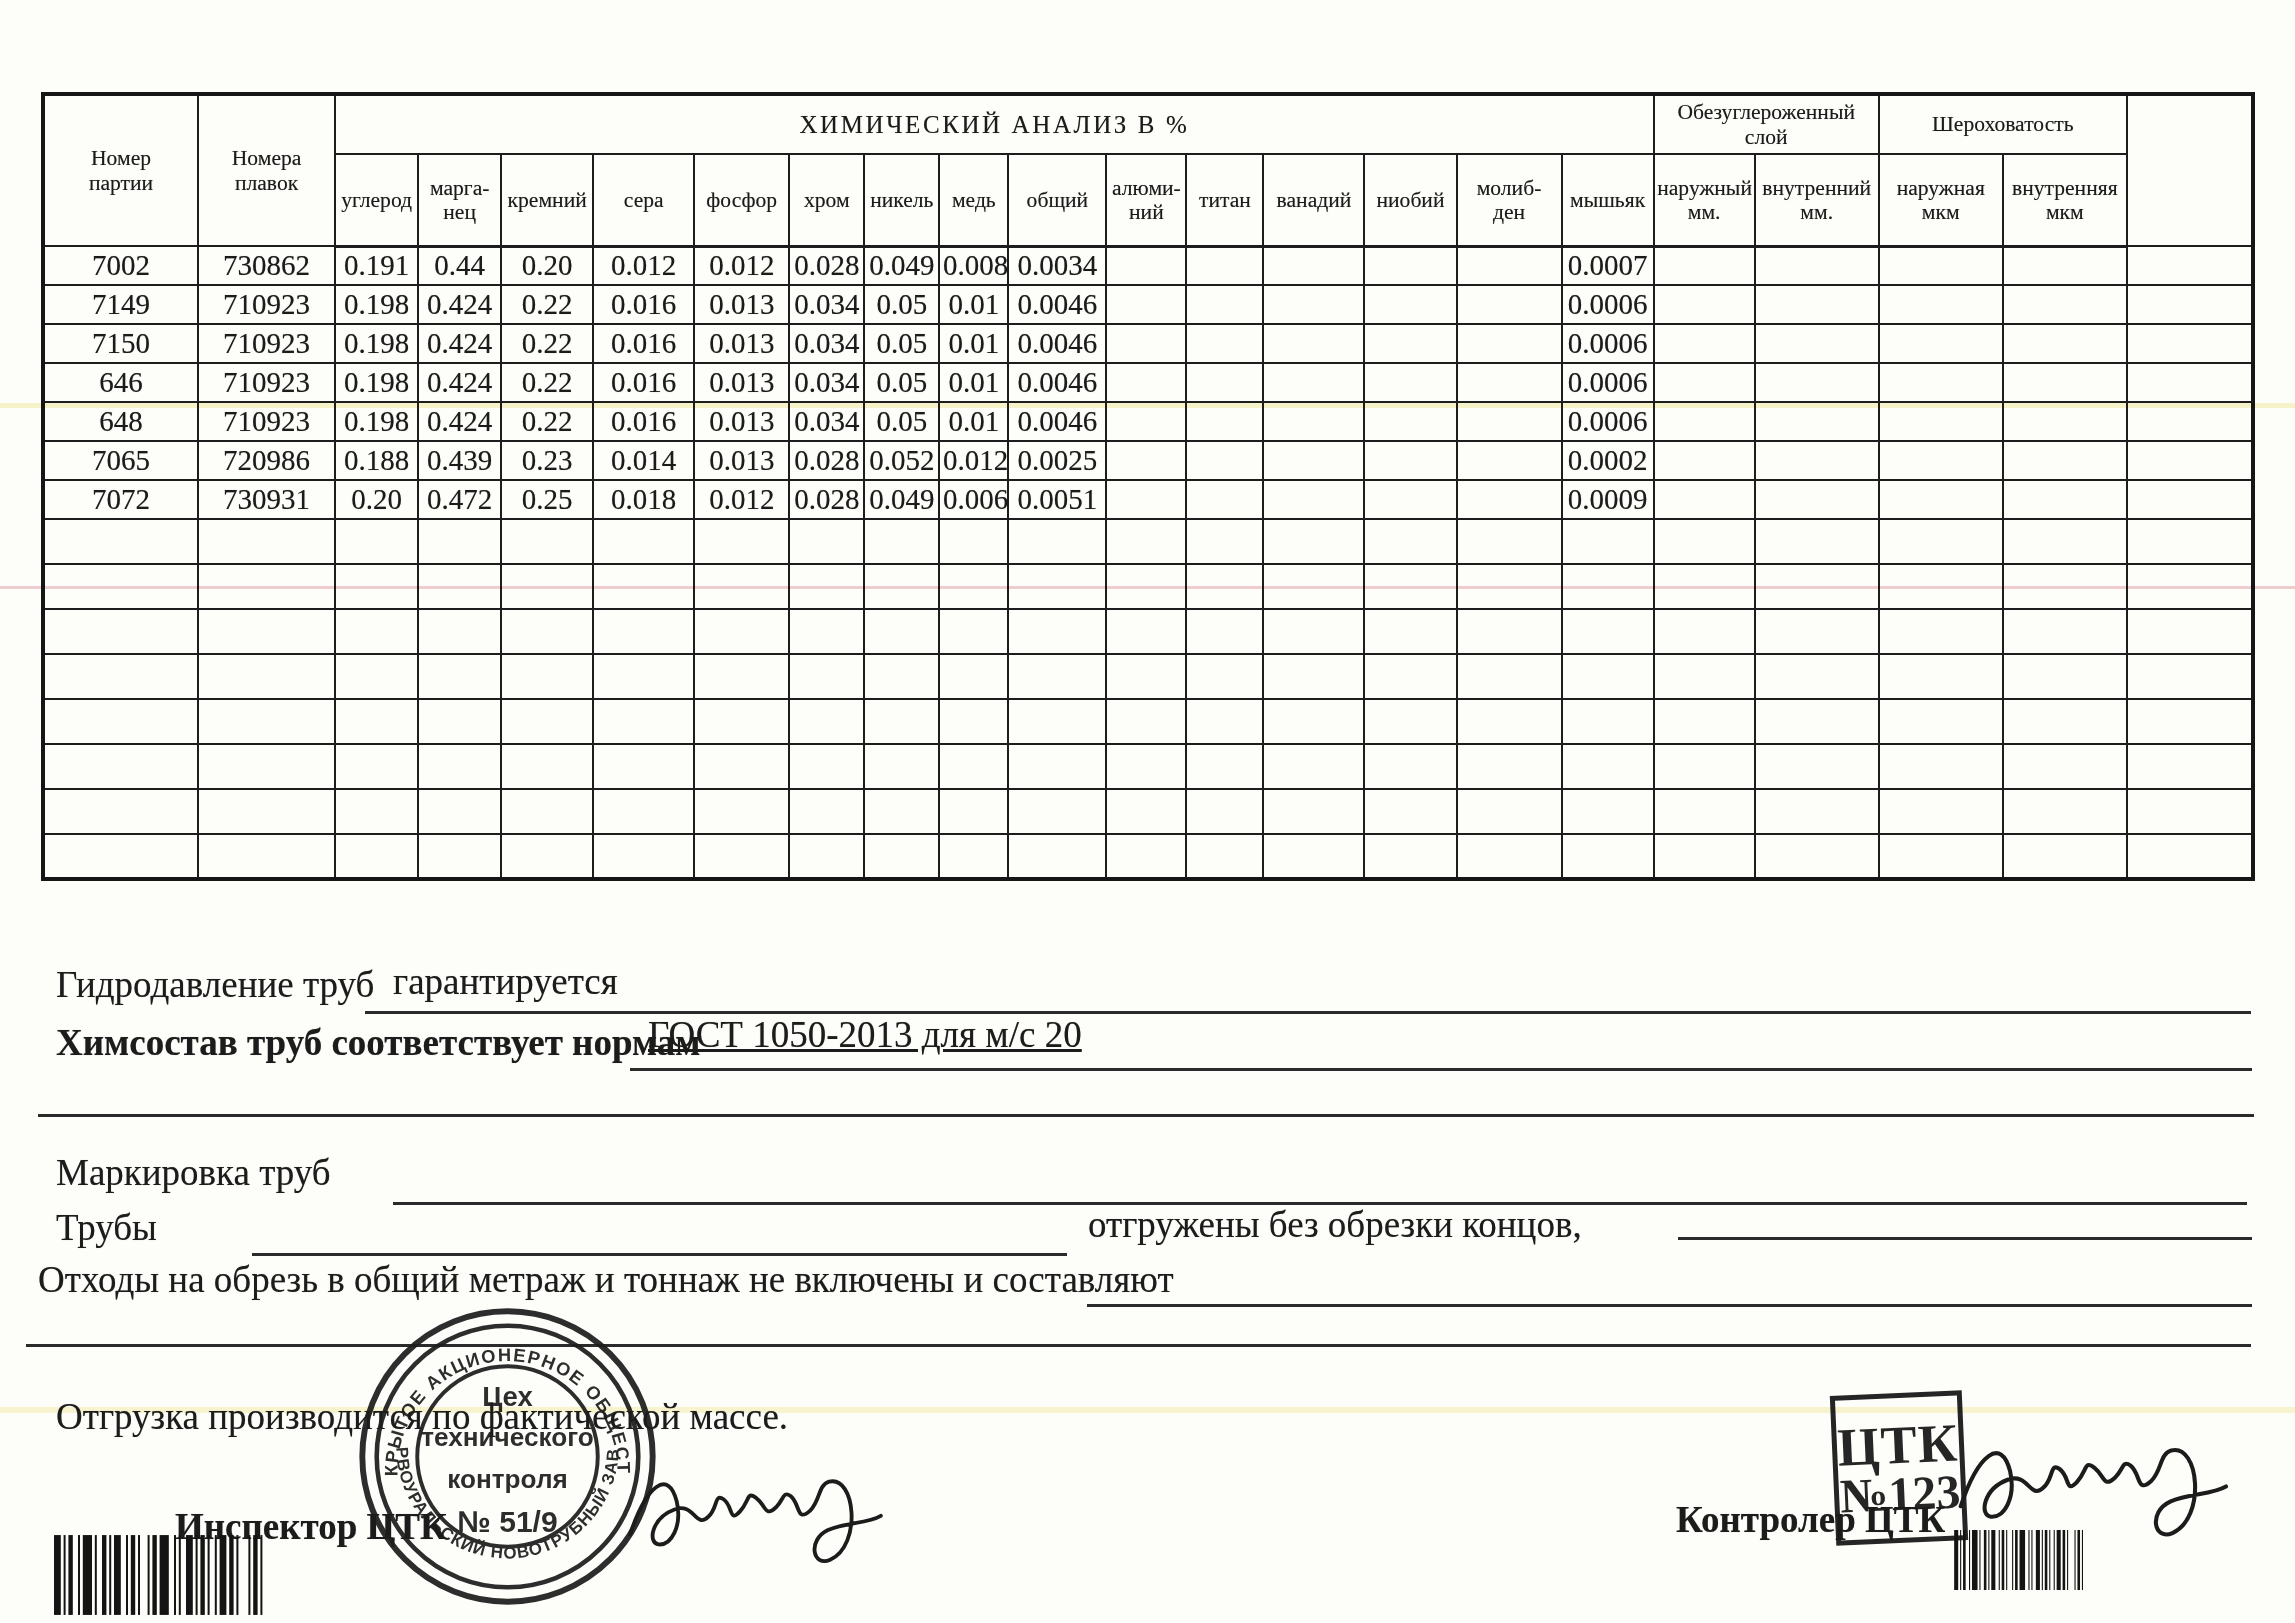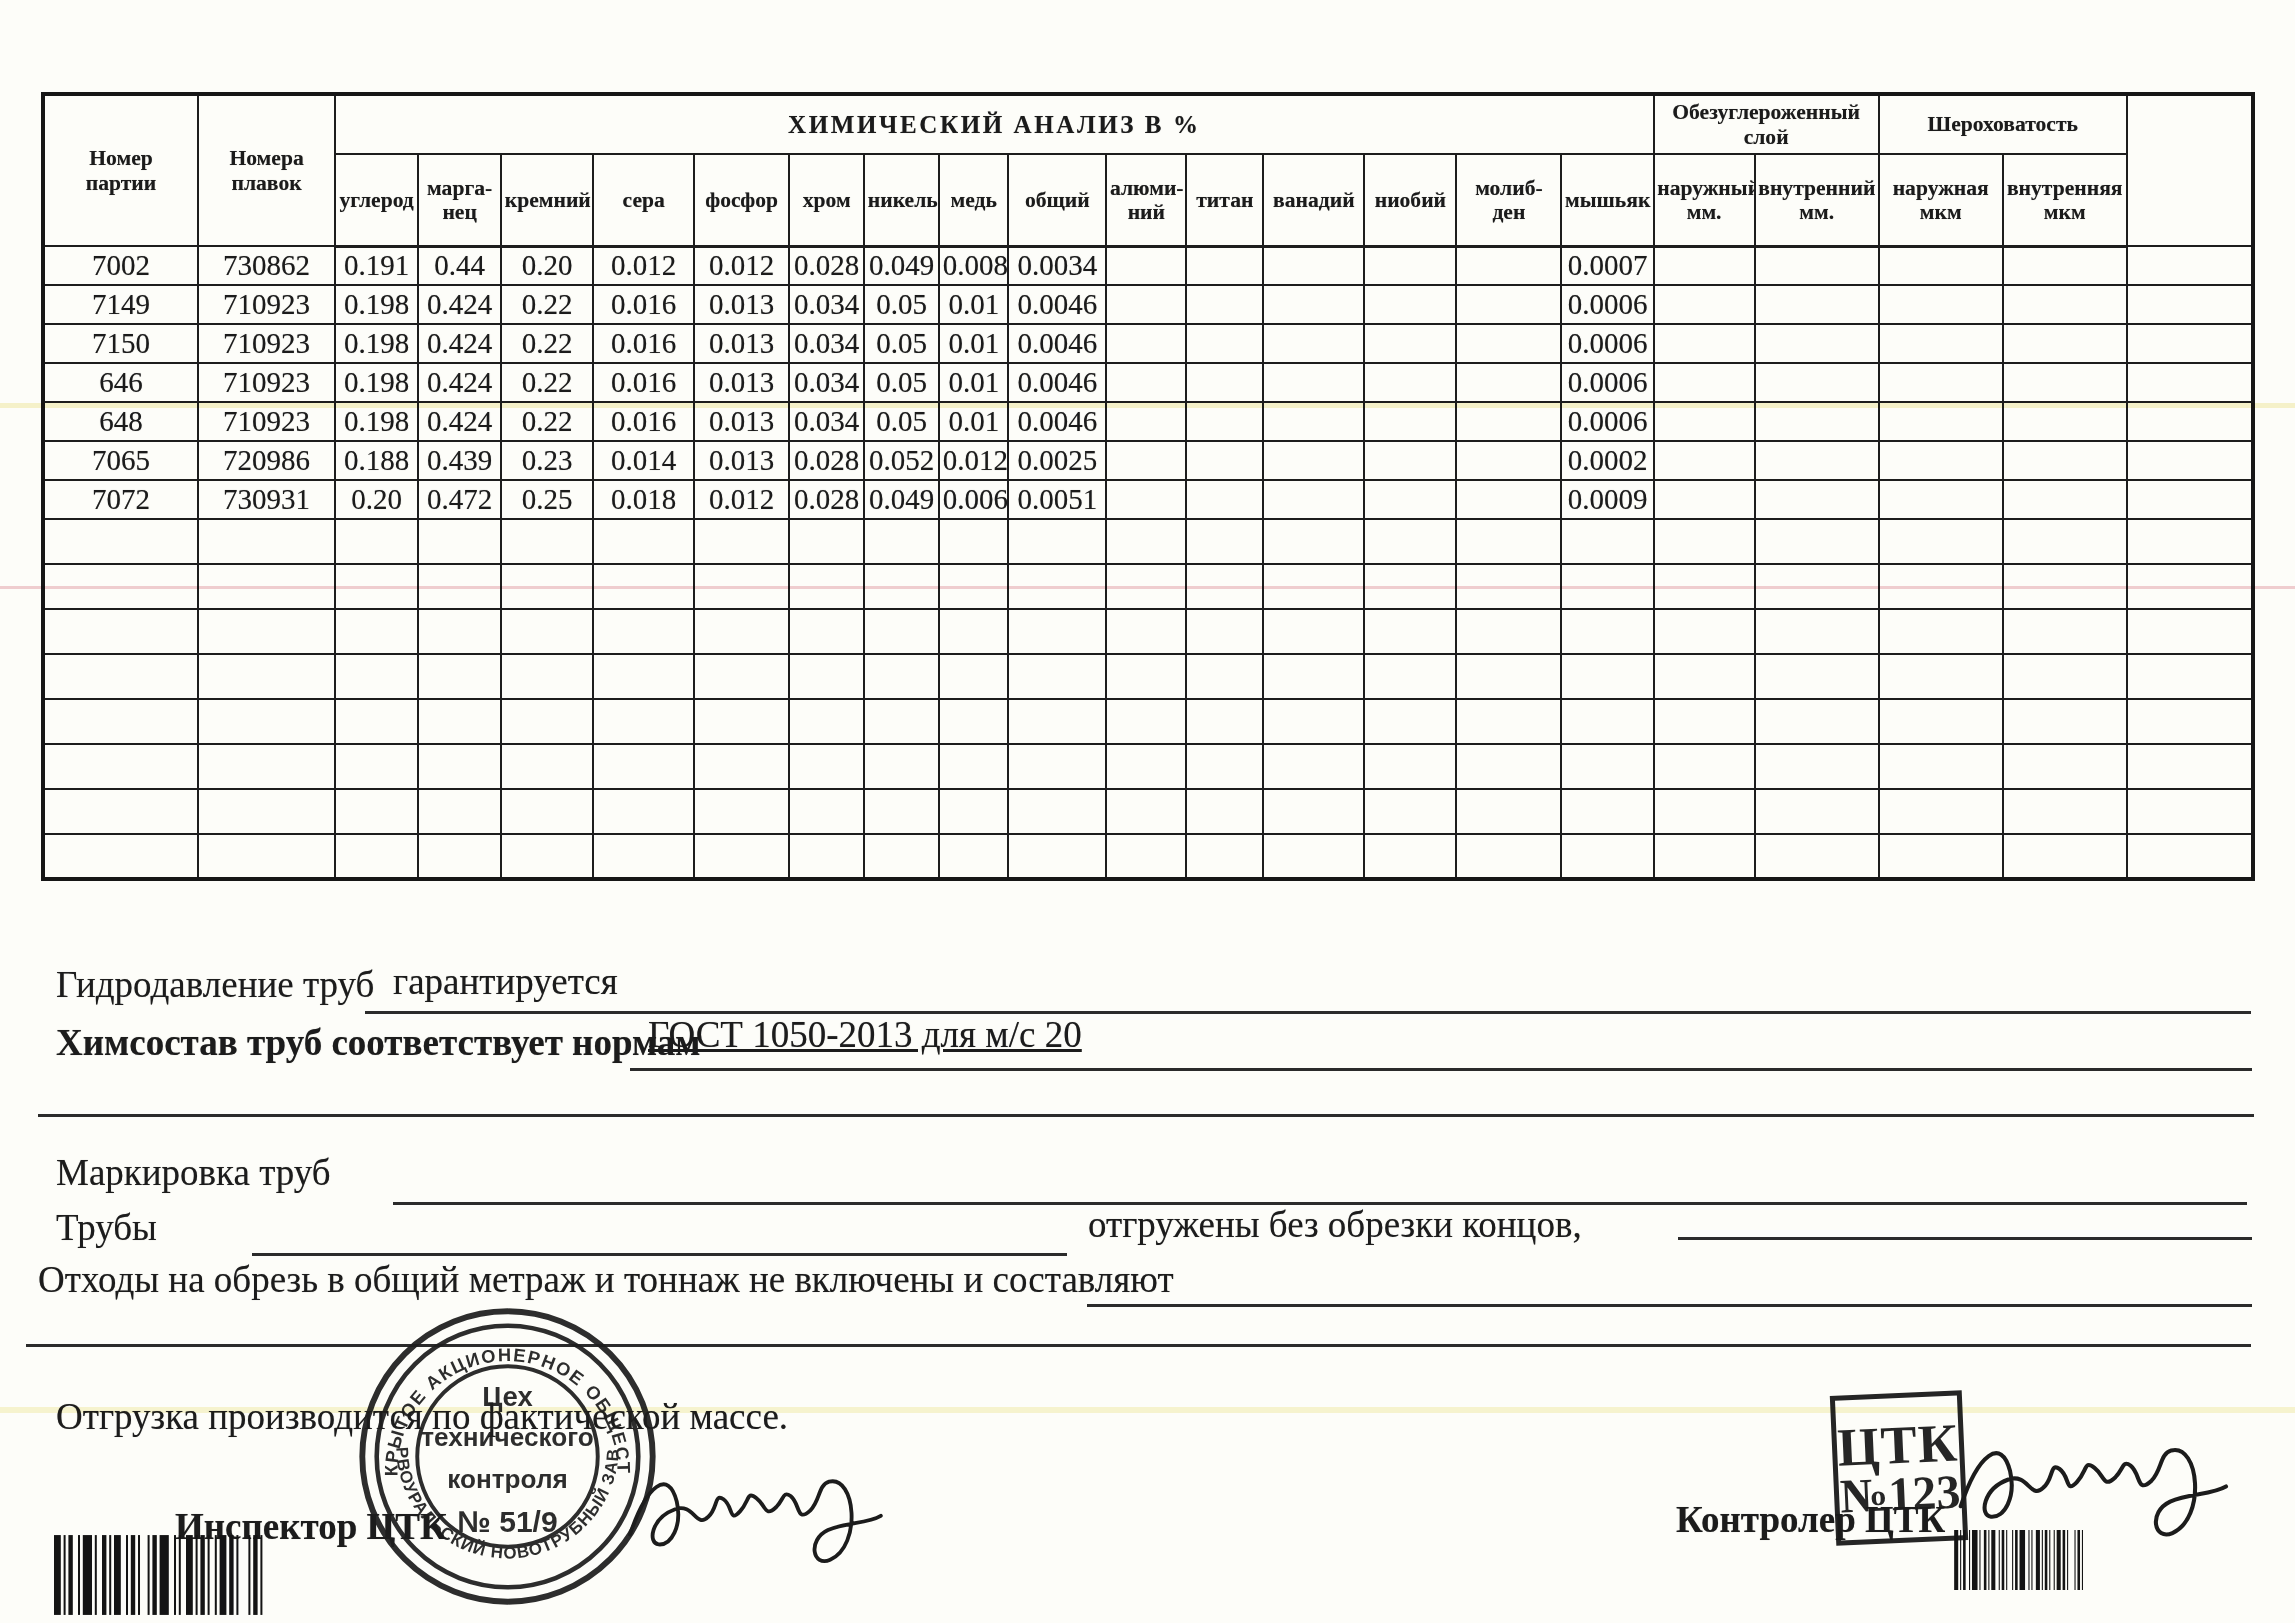--- a/index.html
+++ b/index.html
@@ -18,21 +18,21 @@
     border-collapse:collapse;table-layout:fixed;
     border:4.6px solid #161616;
   }
   .cert-table th,.cert-table td{
     border:2px solid #1d1d1d;
     padding:0 2.6px;
     text-align:center;vertical-align:middle;
     overflow:hidden;
   }
   .cert-table thead th{
-    font-weight:bold;font-size:21.6px;line-height:1.12;
+    font-weight:normal;font-size:21.6px;line-height:1.12;
     white-space:pre-line;
     text-shadow:0 0 0.7px rgba(25,25,25,.45);
     text-align:center;
   }
   .cert-table thead tr.tier1{height:60px;}
   .cert-table thead tr.tier2{height:92px;}
   .cert-table thead tr.tier2 th{border-bottom-width:3.9px;}
   .cert-table th.chemtitle{font-size:25px;letter-spacing:2.6px;}
   .cert-table tbody tr.datarow{height:39px;}
   .cert-table tbody tr.emptyrow{height:45px;}

